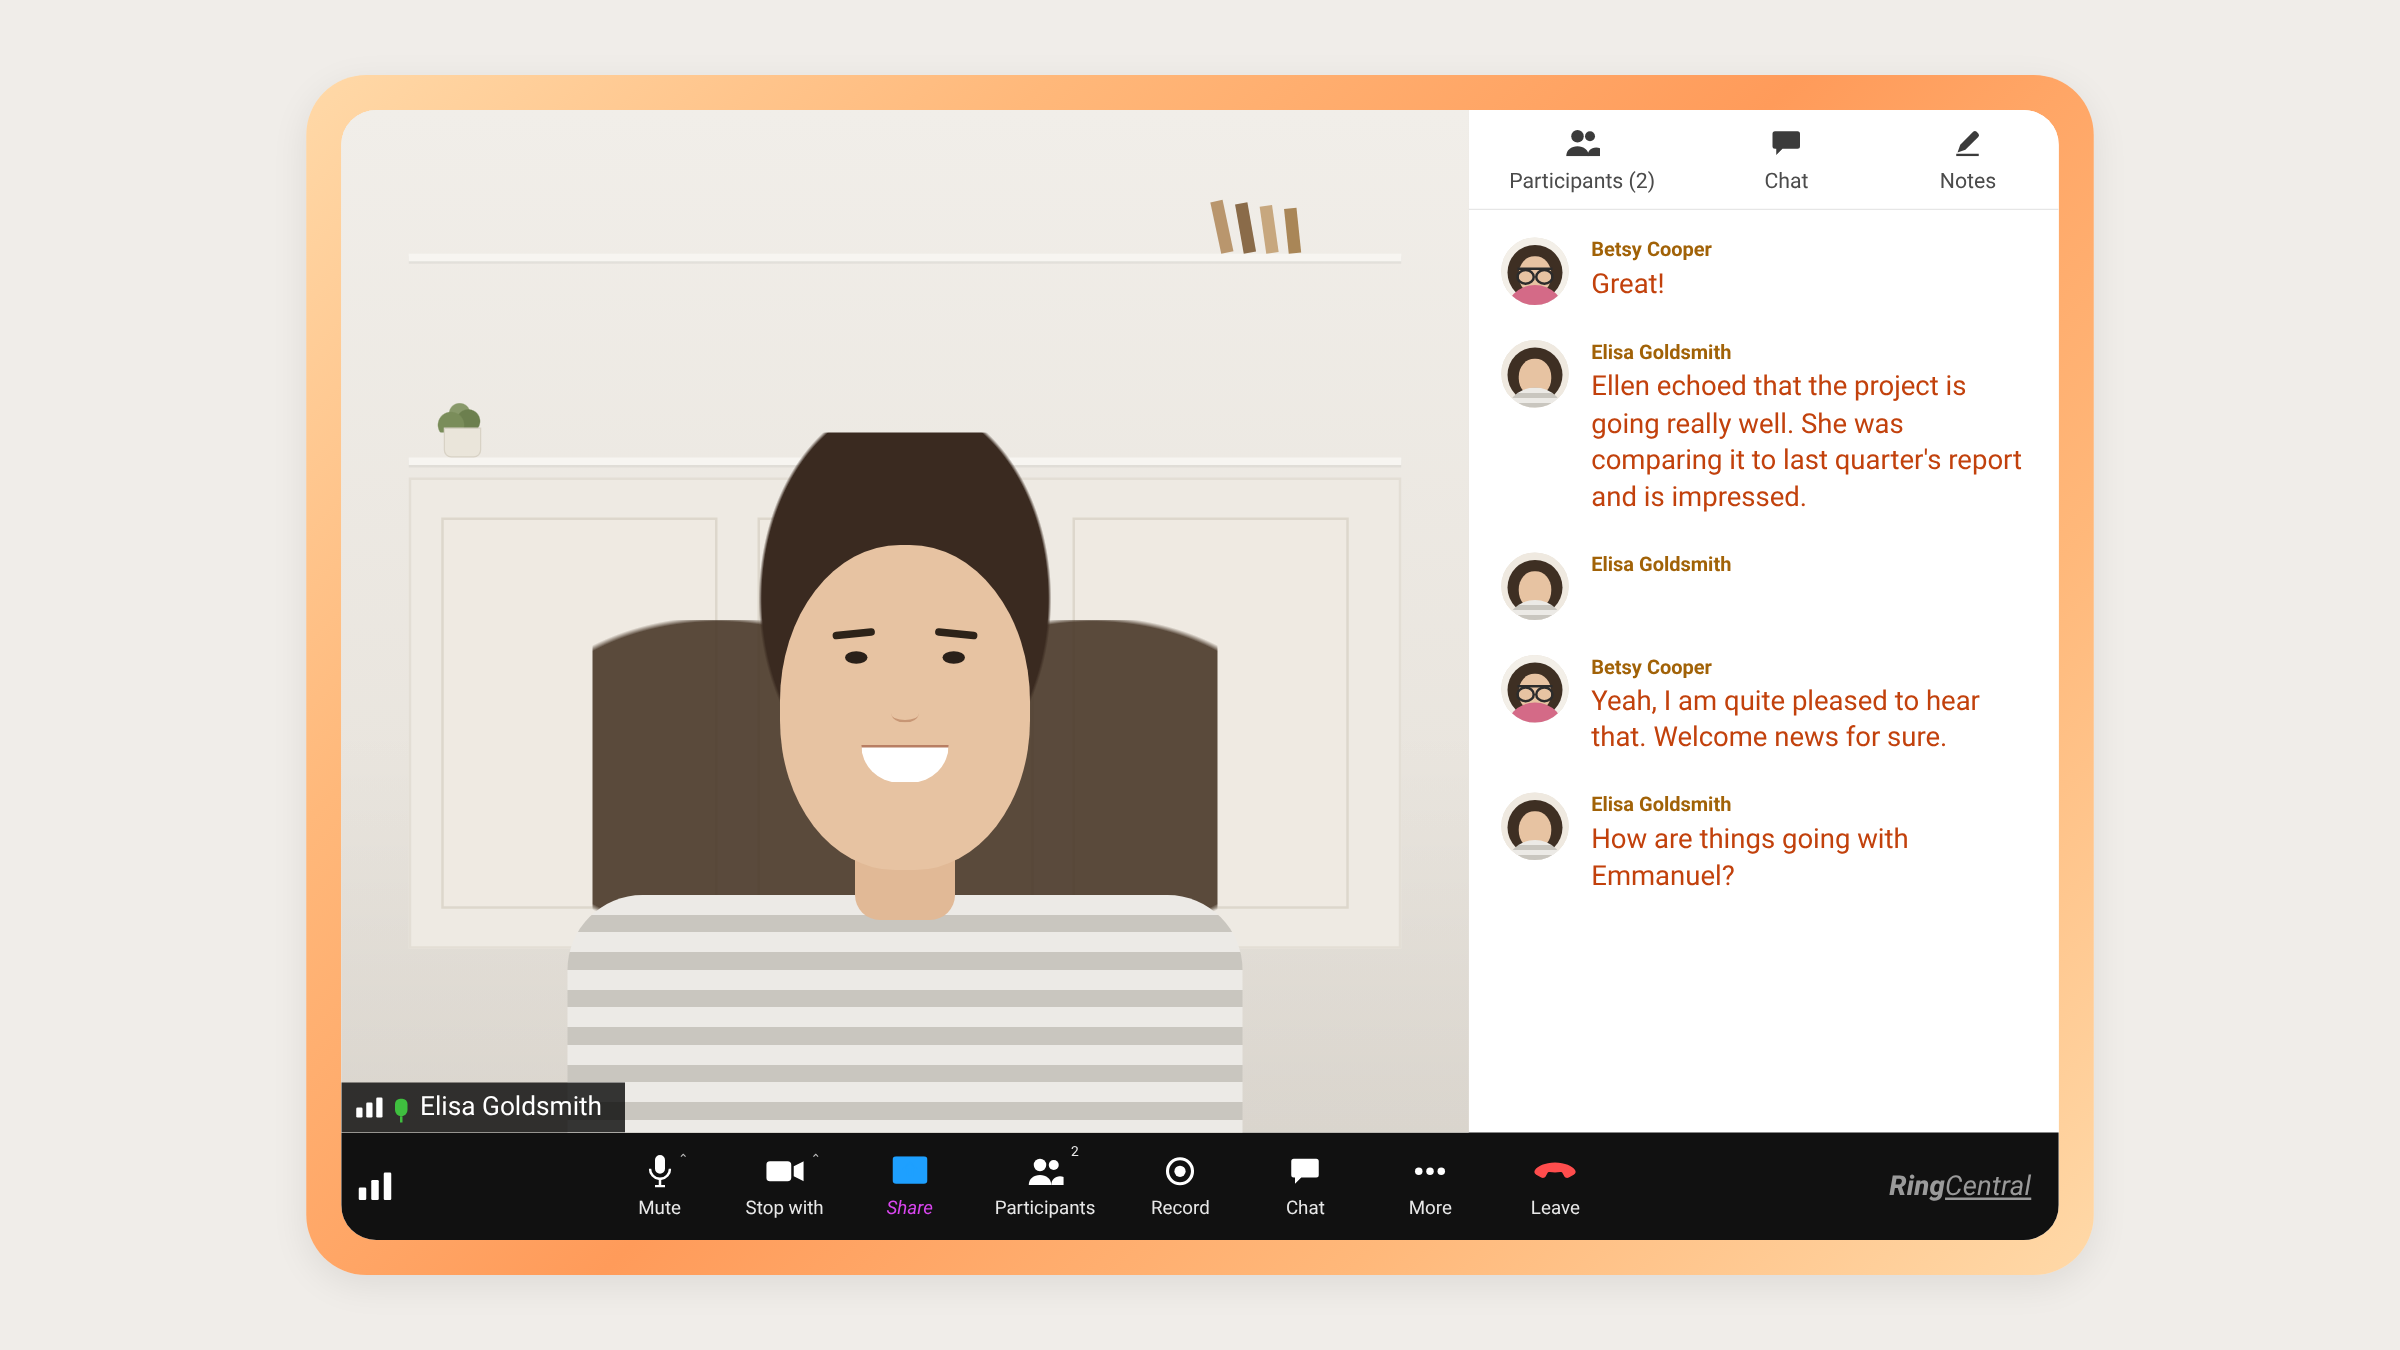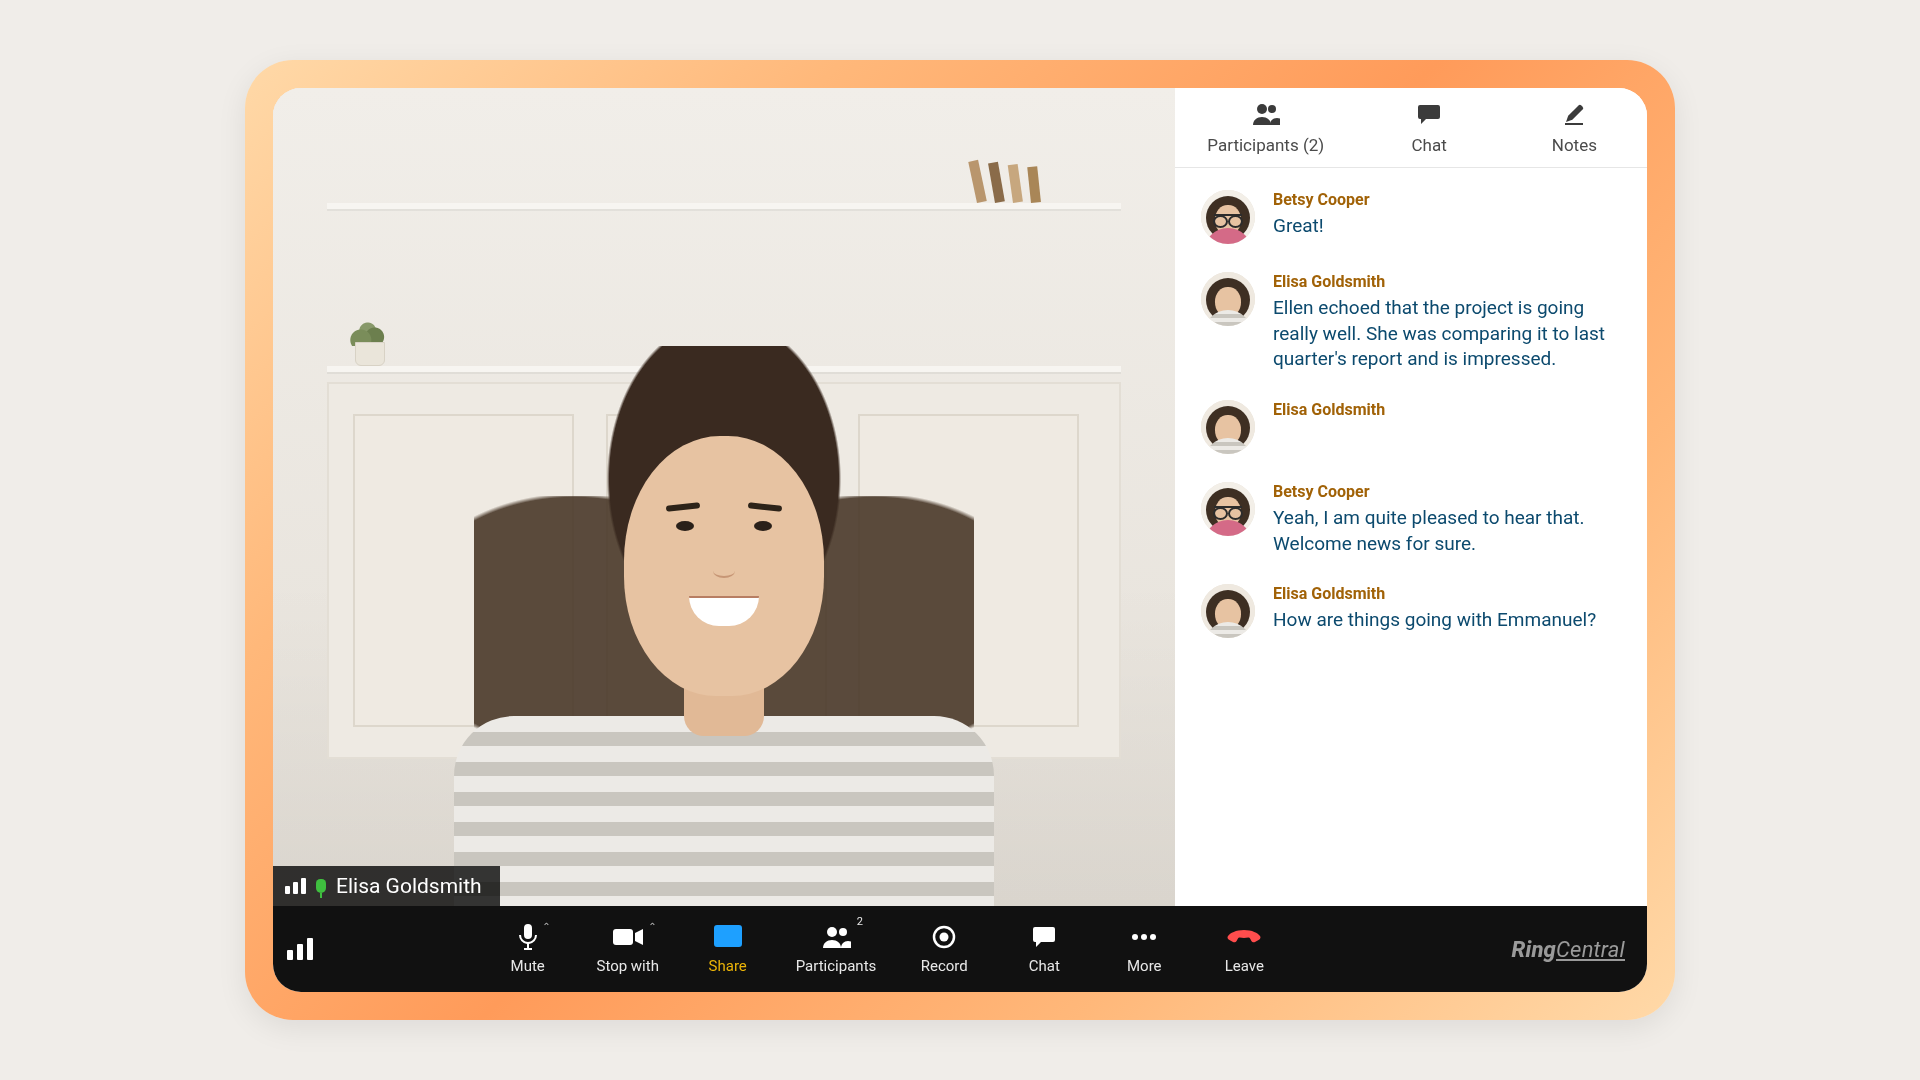--- a/index.html
+++ b/index.html
@@ -284,22 +284,22 @@
   .avatar .glasses::after{ right:-1px; }
 
   .entry .content { flex: 1; }
   .entry .speaker {
     font-weight: 700;
     font-size: 16px;
     color: #a16207;
     margin-bottom: 4px;
   }
   .entry .text {
-    font-size: 19px;
-    color: #0c4a6e;
+    font-size: 22px;
+    color: #c2410c;
     line-height: 1.35;
   }
 
   
   .toolbar {
     height: 86px;
     background: #111;
     color: #fff;
     display: flex;
     align-items: center;
@@ -330,21 +330,21 @@
     color: #e8e8e8;
     position: relative;
     cursor: pointer;
     min-width: 64px;
   }
   .tbtn .icon-wrap {
     height: 28px;
     display:flex; align-items:center; justify-content:center;
     position: relative;
   }
-  .tbtn.active { color: #eab308; }
+  .tbtn.active { color: #d946ef; font-style: italic; }
   .tbtn.active svg path, .tbtn.active svg rect, .tbtn.active svg polygon { fill:#1ea0ff; stroke:#1ea0ff; }
   .tbtn .caret {
     position:absolute; top:-2px; right:-14px;
     font-size: 10px; color:#bdbdbd;
   }
   .tbtn .badge {
     position:absolute; top:-8px; right:-12px;
     font-size: 11px; color:#e8e8e8;
   }
   .tbtn.leave { color:#ff4d4d; }

